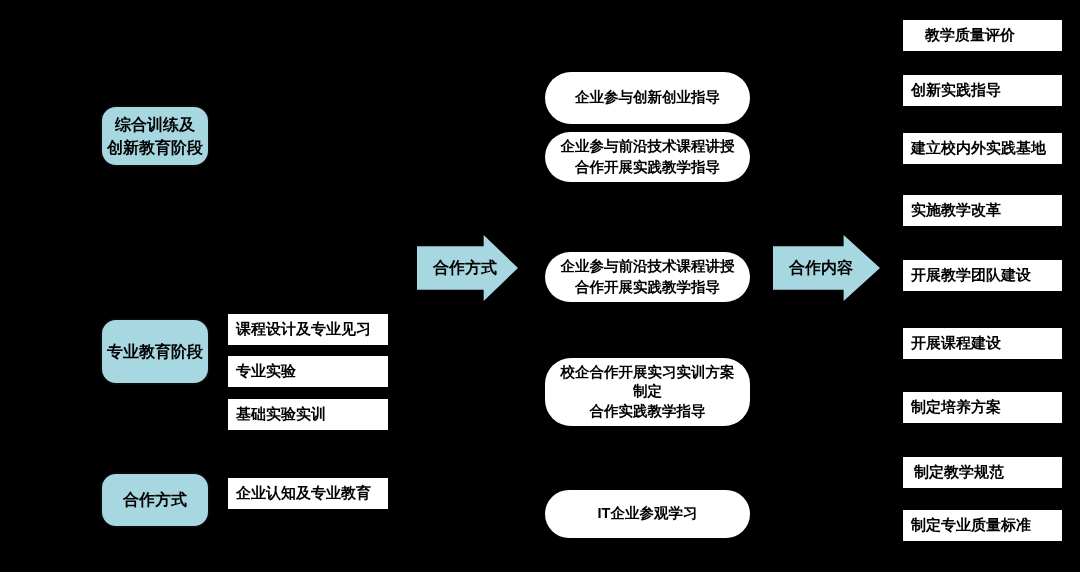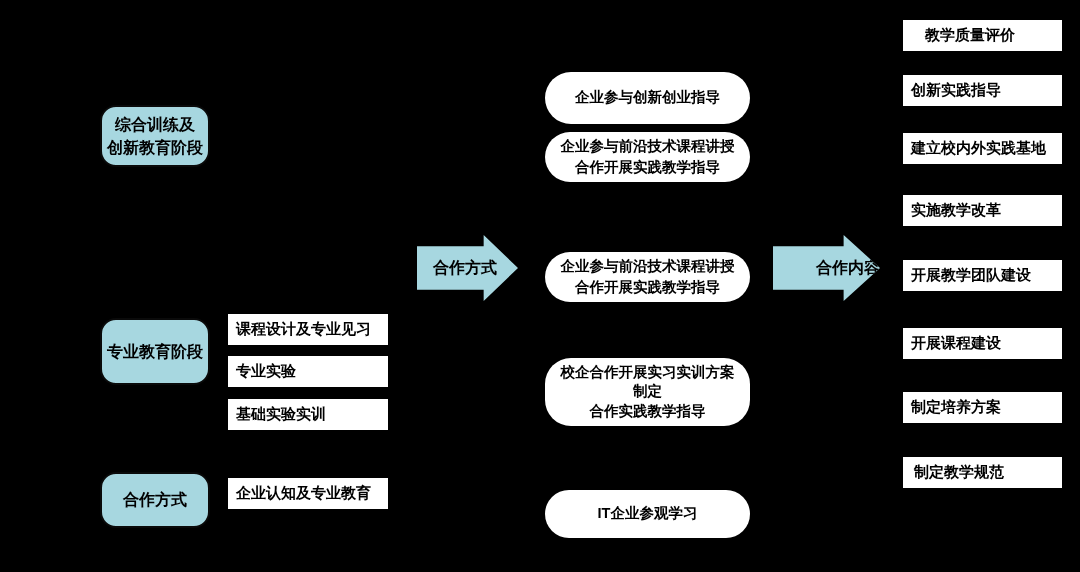--- a/index.html
+++ b/index.html
@@ -28,21 +28,21 @@
     text-align:center;font-size:14.5px;font-weight:600;line-height:1.45;
     box-sizing:border-box;white-space:nowrap;
   }
   .arrow{
     position:absolute;top:235px;height:66px;background:#A7D7E0;
     display:flex;align-items:center;
     font-size:16px;font-weight:bold;padding-left:16px;box-sizing:border-box;
     clip-path:polygon(0% 17%, 66% 17%, 66% 0%, 100% 50%, 66% 100%, 66% 83%, 0% 83%);
   }
   .arrow-1{left:417px;width:101px;}
-  .arrow-2{left:773px;width:107px;justify-content:flex-end;}
+  .arrow-2{left:773px;width:107px;}
 </style>
 </head>
 <body>
 
 <div class="canvas">
 
   <div class="stage" style="top:105px;height:62px;">
     <div>综合训练及</div>
     <div>创新教育阶段</div>
   </div>
@@ -87,14 +87,15 @@
   </div>
 
   <div class="item right-item" style="top:20px;padding-left:22px;">教学质量评价</div>
   <div class="item right-item" style="top:75px;">创新实践指导</div>
   <div class="item right-item" style="top:133px;">建立校内外实践基地</div>
   <div class="item right-item" style="top:195px;">实施教学改革</div>
   <div class="item right-item" style="top:260px;">开展教学团队建设</div>
   <div class="item right-item" style="top:328px;">开展课程建设</div>
   <div class="item right-item" style="top:392px;">制定培养方案</div>
   <div class="item right-item" style="top:457px;padding-left:11px;">制定教学规范</div>
+  <div class="item right-item" style="top:510px;">制定专业质量标准</div>
 
 </div>
 
 </body></html>

